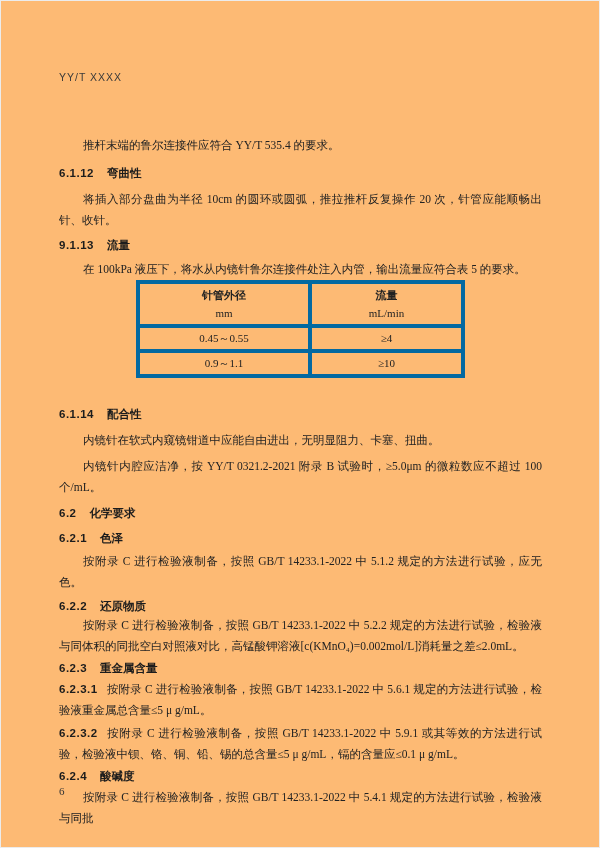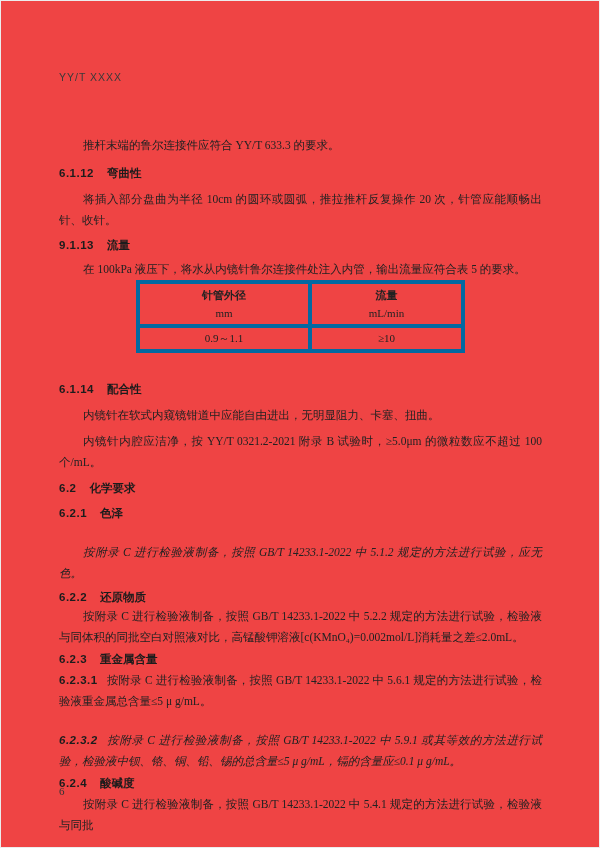--- a/index.html
+++ b/index.html
@@ -1,19 +1,19 @@
 <!DOCTYPE html>
 <html><head>
 <meta charset="utf-8">
 <style>
   html,body { margin:0; padding:0; background:#ffffff; }
   .page {
     position:relative;
     width:600px; height:848px;
-    background:#ef4444;
+    background:#fdba74;
     box-sizing:border-box;
     border:1px solid #ececec;
     font-family:"Liberation Serif", serif;
     color:#222222;
     overflow:hidden;
   }
   .content {
     box-sizing:border-box;
     padding:66px 57px 0 58px;
   }
@@ -44,21 +44,21 @@
   .pnum {
     font-weight:bold;
     font-family:"Liberation Sans", sans-serif;
     margin-right:9px;
     letter-spacing:0.5px;
     color:#1c1c1c;
   }
   
   .mt-intro  { margin-top:47px; }
   .mt7 { margin-top:7px; } .mt6 { margin-top:6px; } .mt5 { margin-top:5px; }
-  .mt4 { margin-top:4px; } .mt3 { margin-top:3px; } .mt2 { margin-top:18px;font-style:italic; }
+  .mt4 { margin-top:4px; } .mt3 { margin-top:3px; } .mt2 { margin-top:2px; }
   .mt1 { margin-top:1px; } .mt0 { margin-top:0; }
   .mt26 { margin-top:26px; }
   .mtn1 { margin-top:-1px; } .mtn2 { margin-top:-2px; }
   
   .tbl-caption {
     width:325px; margin-left:77px;
     text-align:center;
     font-weight:bold;
     font-size:11px;
     line-height:14px;
@@ -93,21 +93,21 @@
   }
 </style>
 </head>
 <body>
 
 <div class="page">
   <div class="content">
 
     <div class="doc-header">YY/T XXXX</div>
 
-    <p class="body-p indent mt-intro">推杆末端的鲁尔连接件应符合 YY/T 633.3 的要求。</p>
+    <p class="body-p indent mt-intro">推杆末端的鲁尔连接件应符合 YY/T 535.4 的要求。</p>
 
     <div class="sec mt7">
       <span class="sec-num">6.1.12</span><span class="sec-title">弯曲性</span>
     </div>
     <p class="body-p indent mt5">将插入部分盘曲为半径 10cm 的圆环或圆弧，推拉推杆反复操作 20 次，针管应能顺畅出针、收针。</p>
 
     <div class="sec mt4">
       <span class="sec-num">9.1.13</span><span class="sec-title">流量</span>
     </div>
     <p class="body-p indent mt3">在 100kPa 液压下，将水从内镜针鲁尔连接件处注入内管，输出流量应符合表 5 的要求。</p>
@@ -120,20 +120,24 @@
       <tbody>
           <tr>
         <th>
           <span class="hdr-name">针管外径</span>
           <span class="hdr-unit">mm</span>
         </th>
         <th>
           <span class="hdr-name">流量</span>
           <span class="hdr-unit">mL/min</span>
         </th>
+      </tr>
+      <tr>
+        <td class="data">0.45～0.55</td>
+        <td class="data">≥4</td>
       </tr>
       <tr>
         <td class="data">0.9～1.1</td>
         <td class="data">≥10</td>
       </tr>
     </tbody>
       </table>
 
     <div class="sec mt26">
       <span class="sec-num">6.1.14</span><span class="sec-title">配合性</span>

